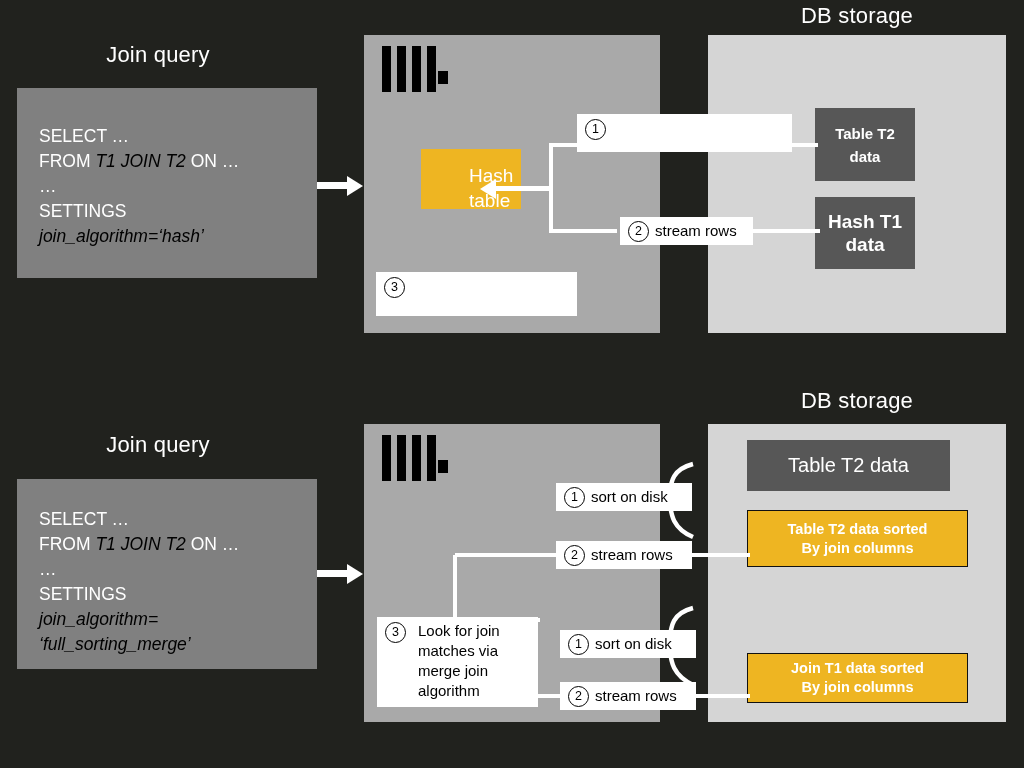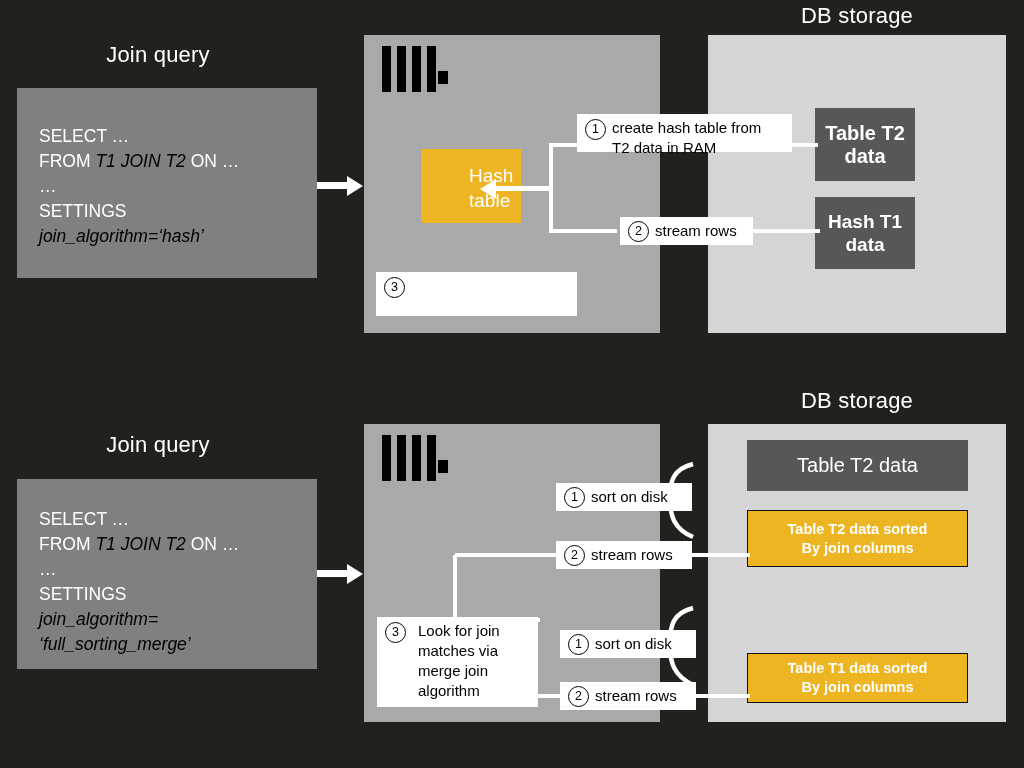--- a/index.html
+++ b/index.html
@@ -185,29 +185,29 @@
   <div class="abs server-panel" style="left:364px; top:35px; width:296px; height:298px;">
 
     <div class="ch-logo" style="left:18px; top:11px; width:70px; height:46px;">
       <div class="ch-bar" style="left:0px;"></div>
       <div class="ch-bar" style="left:15px;"></div>
       <div class="ch-bar" style="left:30px;"></div>
       <div class="ch-bar" style="left:45px;"></div>
       <div class="ch-dot"></div>
     </div>
 
-    <div class="abs hash-box" style="left:57px; top:114px; width:100px; height:74px;padding-left:48px;">
+    <div class="abs hash-box" style="left:57px; top:114px; width:100px; height:60px;padding-left:48px;">
       <div>Hash</div>
       <div>table</div>
     </div>
   </div>
 
   <div class="abs storage-panel" style="left:708px; top:35px; width:298px; height:298px;">
 
-    <div class="abs data-box" style="left:107px; top:73px; width:100px; height:73px; font-size:20px;">
+    <div class="abs data-box" style="left:107px; top:73px; width:100px; height:73px; font-size:15px;">
       <div>
         <div>Table T2</div>
         <div>data</div>
       </div>
     </div>
 
     <div class="abs data-box" style="left:107px; top:162px; width:100px; height:72px; font-size:19px;">
       <div>
         <div>Hash T1</div>
         <div>data</div>
@@ -218,24 +218,20 @@
   <div class="wline" style="left:786px; top:143px; width:32px; height:4px;"></div>
   <div class="wline" style="left:744px; top:229px; width:76px; height:4px;"></div>
   <div class="wline" style="left:549px; top:143px; width:4px; height:90px;"></div>
   <div class="wline" style="left:549px; top:143px; width:36px; height:4px;"></div>
   <div class="wline" style="left:549px; top:229px; width:68px; height:4px;"></div>
   <div class="wline" style="left:496px; top:186px; width:57px; height:5px;"></div>
   <div class="arrow-head-left abs" style="left:480px; top:178.5px;"></div>
 
   <div class="abs callout wrap top-align" style="left:577px; top:114px; width:215px; height:38px;">
     <span class="num">1</span>
-    <span class="txt">
-      <span style="display:block">create hash table from</span>
-      <span style="display:block">T2 data in RAM</span>
-    </span>
   </div>
 
   <div class="abs callout" style="left:620px; top:217px; width:133px; height:28px;">
     <span class="num">2</span>
     <span class="txt">stream rows</span>
   </div>
 
   <div class="abs callout wrap top-align" style="left:376px; top:272px; width:201px; height:44px;">
     <span class="num">3</span>
   </div>
@@ -264,35 +260,35 @@
       <div class="ch-bar" style="left:0px;"></div>
       <div class="ch-bar" style="left:15px;"></div>
       <div class="ch-bar" style="left:30px;"></div>
       <div class="ch-bar" style="left:45px;"></div>
       <div class="ch-dot"></div>
     </div>
   </div>
 
   <div class="abs storage-panel" style="left:708px; top:424px; width:298px; height:298px;">
 
-    <div class="abs data-box plain" style="left:39px; top:16px; width:221px; height:51px; font-size:20px;">
+    <div class="abs data-box plain" style="left:39px; top:16px; width:203px; height:51px; font-size:20px;">
       <span>Table T2 data</span>
     </div>
 
     <div class="abs sorted-box" style="left:39px; top:86px; width:221px; height:57px;">
       <div>
         <div>Table T2 data sorted</div>
         <div>By join columns</div>
       </div>
     </div>
 
 
     <div class="abs sorted-box" style="left:39px; top:229px; width:221px; height:50px;">
       <div>
-        <div>Table T1 data sorted</div>
+        <div>Join T1 data sorted</div>
         <div>By join columns</div>
       </div>
     </div>
   </div>
 
   <svg class="overlay" width="1024" height="768">
 
     <path d="M 693,464 C 670,470 671,485 669,497 C 671,511 670,527 693,537" stroke="#ffffff" stroke-width="4.5" fill="none"></path>
     <line x1="658" y1="497" x2="673" y2="497" stroke="#ffffff" stroke-width="4.5"></line>
 

